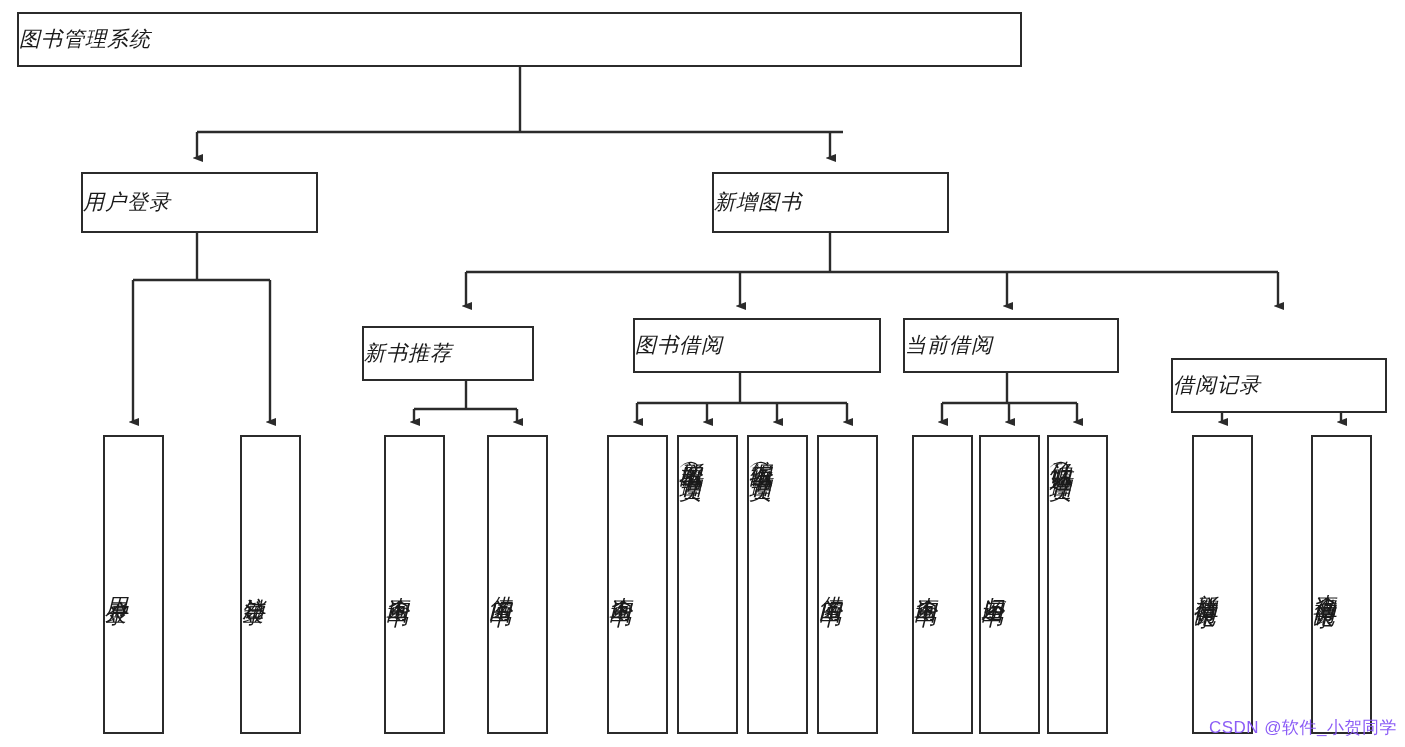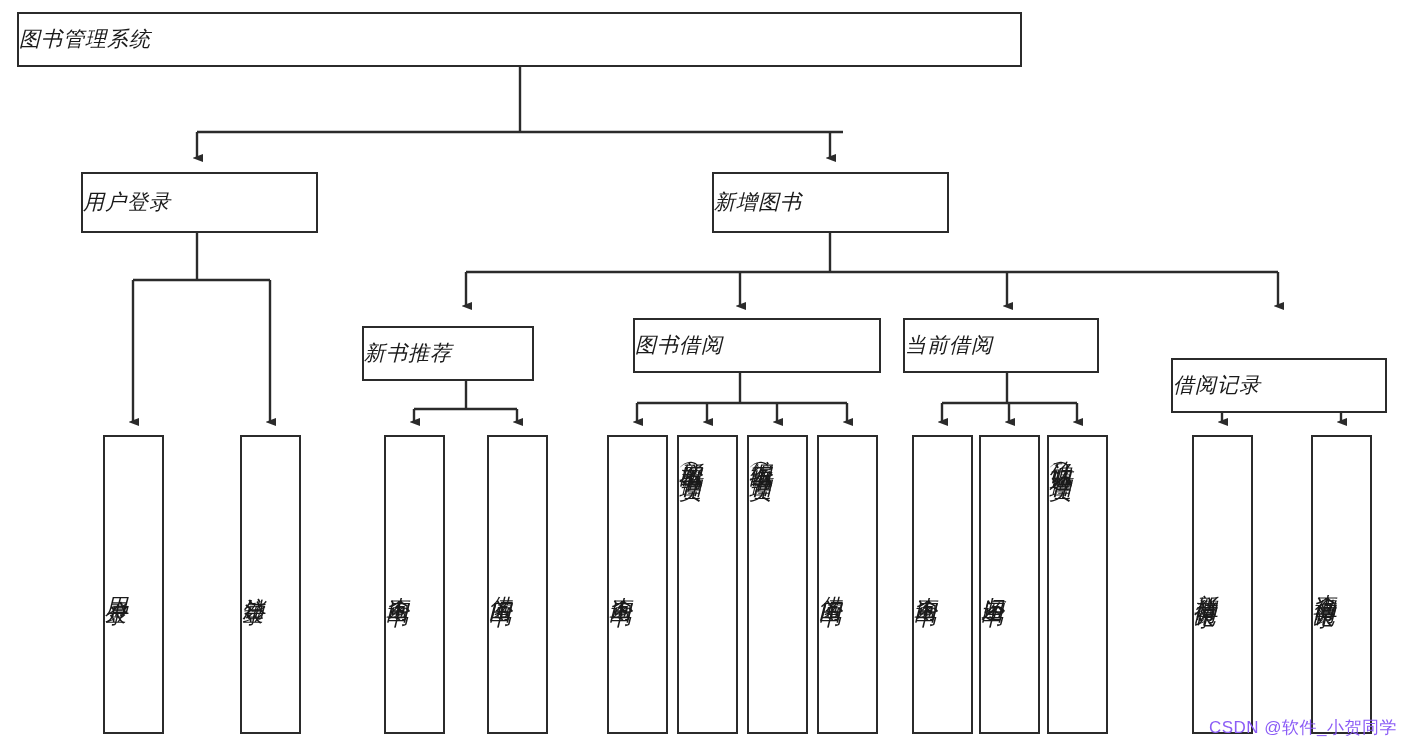--- a/index.html
+++ b/index.html
@@ -137,21 +137,21 @@
   </div>
 
   <div class="node" style="left:362px; top:326px; width:172px; height:55px;">
     <span class="node-label">新书推荐</span>
   </div>
 
   <div class="node" style="left:633px; top:318px; width:248px; height:55px;">
     <span class="node-label">图书借阅</span>
   </div>
 
-  <div class="node" style="left:903px; top:318px; width:196px; height:55px;">
+  <div class="node" style="left:903px; top:318px; width:216px; height:55px;">
     <span class="node-label">当前借阅</span>
   </div>
 
   <div class="node" style="left:1171px; top:318px; width:216px; height:55px;margin-top:40px;">
     <span class="node-label">借阅记录</span>
   </div>
 
   <div class="node leaf centered" style="left:103px; top:435px; width:61px; height:299px;">
     <span class="node-label">用户登录</span>
   </div>

